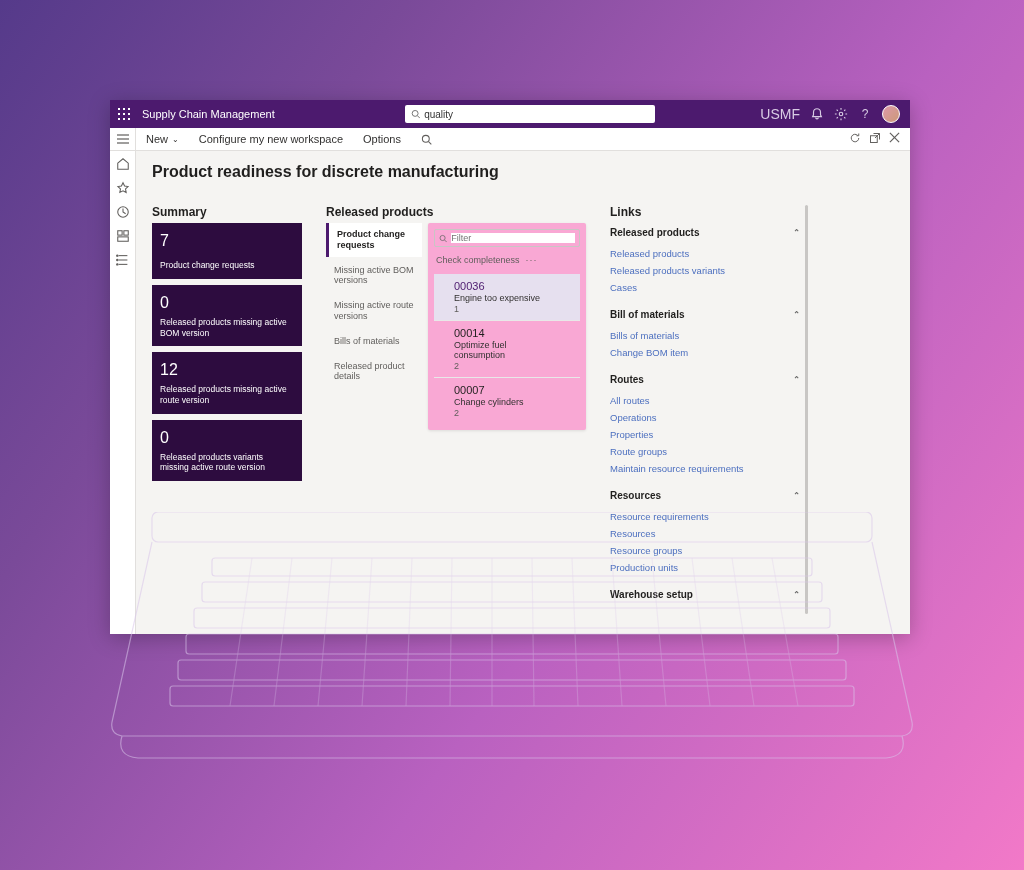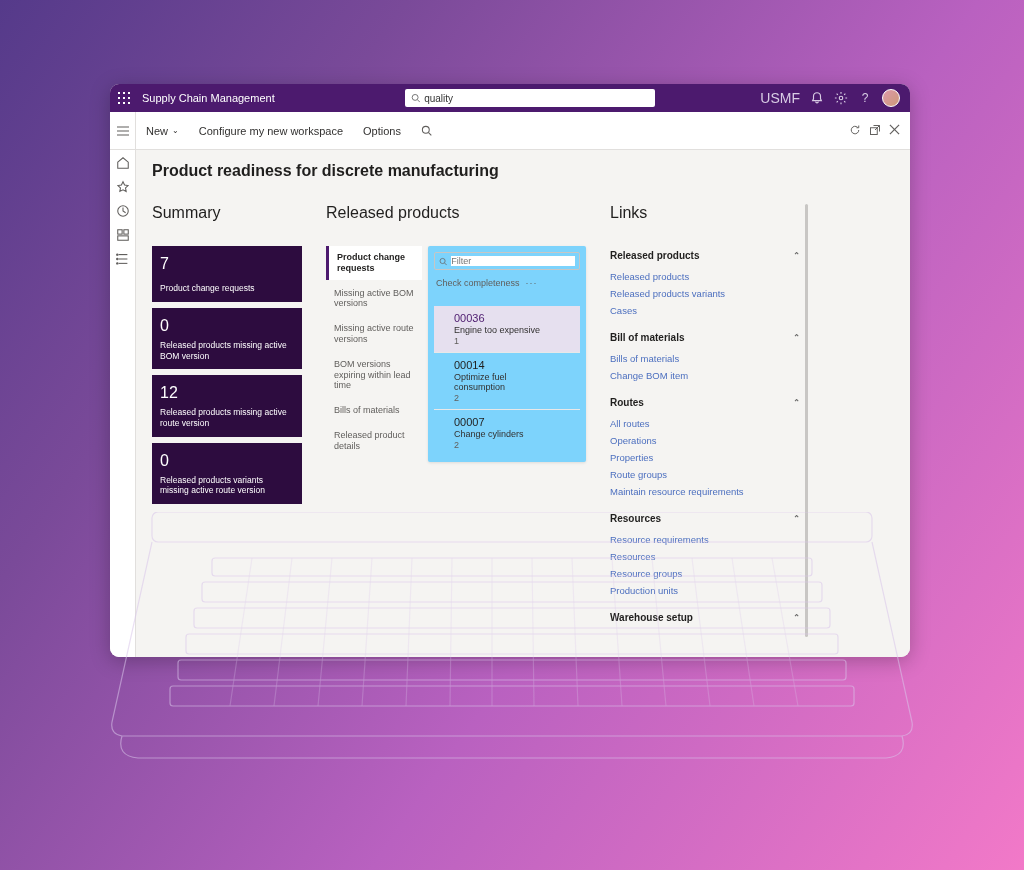--- a/index.html
+++ b/index.html
@@ -1,59 +1,59 @@
 <!DOCTYPE html>
 <html><head>
 <meta charset="utf-8">
 <style>
   *{box-sizing:border-box;margin:0;padding:0;font-family:"Segoe UI",Arial,sans-serif}
   body{width:1024px;height:870px;background:linear-gradient(125deg,#553a8a 0%,#7a4a99 25%,#b961c0 60%,#f279c8 100%);overflow:hidden;position:relative}
-  .stage{position:absolute;left:110px;top:84px;width:800px;background:#f5f4f2;border-radius:9px;box-shadow:0 4px 20px rgba(0,0,0,.25);overflow:hidden}
+  .stage{position:absolute;left:110px;top:100px;width:800px;background:#f5f4f2;border-radius:0;box-shadow:0 4px 20px rgba(0,0,0,.25);overflow:hidden}
   .topbar{height:28px;background:#4c1a6e;display:flex;align-items:center;color:#fff;font-size:11px}
   .waffle{width:28px;display:flex;align-items:center;justify-content:center}
   .waffle svg{width:12px;height:12px}
   .brand{padding-left:4px;white-space:nowrap}
   .searchbox{margin-left:130px;display:flex;align-items:center;background:#fff;height:18px;border-radius:2px;width:250px;padding:0 6px;color:#666}
   .searchbox svg{width:10px;height:10px;stroke:#666;margin-right:4px}
   .searchbox input{border:none;outline:none;font-size:10px;width:100%;color:#333}
   .topright{margin-left:auto;display:flex;align-items:center;gap:10px;padding-right:10px;color:#d8cce4}
   .topright .ico{width:14px;height:14px;display:flex;align-items:center;justify-content:center}
   .avatar{width:18px;height:18px;border-radius:50%;background:linear-gradient(135deg,#d9a,#c97);border:1px solid #fff}
-  .cmdbar{height:38px;border-bottom:1px solid #e1dfdd;display:flex;align-items:center;font-size:11px;color:#323130;background:#fff}
+  .cmdbar{height:23px;border-bottom:1px solid #e1dfdd;display:flex;align-items:center;font-size:11px;color:#323130;background:#fff}
   .cmdbar .leftnav{width:26px;border-right:1px solid #e1dfdd;height:100%;display:flex;align-items:center;justify-content:center}
   .cmd{padding:0 10px;display:flex;align-items:center;gap:4px;cursor:default}
   .cmdright{margin-left:auto;display:flex;gap:8px;padding-right:10px;color:#666}
   .body{display:flex}
   .railcol{width:26px;border-right:1px solid #e1dfdd;background:#fff;display:flex;flex-direction:column;align-items:center;padding-top:6px;gap:10px;color:#666}
   .railcol .ico{width:14px;height:14px}
   .main{flex:1;background:#f5f4f2;padding:12px 16px 20px 16px}
   h1.page{font-size:16px;font-weight:600;color:#201f1e;margin-bottom:24px}
   .cols{display:flex;gap:24px}
   .col-summary{width:150px}
   .col-released{width:260px}
   .col-links{width:190px}
-  .sechead{font-size:16px;font-weight:400;color:#201f1e;margin-bottom:24px}
+  .sechead{font-size:12px;font-weight:700;color:#201f1e;margin-bottom:4px}
   .tilewrap{display:flex;flex-direction:column;gap:6px}
   .tilerow{display:flex;gap:6px}
   .tile{background:#2d0c3f;color:#fff;padding:8px;font-size:9px;line-height:1.25;display:flex;flex-direction:column;justify-content:space-between;flex:1}
   .tile.sel{outline:2px solid #fff;outline-offset:-4px;background:#4c1a6e}
   .tile .num{font-size:16px;font-weight:400}
   .tile .lbl{font-size:8.5px;margin-top:4px}
   .tile.tall{height:56px}
   .tile.big{height:56px}
   .cubeico{width:22px;height:22px}
   .filterlist{display:flex;gap:6px}
   .filternav{width:96px;display:flex;flex-direction:column;gap:2px}
   .filternav .fitem{font-size:9px;color:#605e5c;padding:6px 4px 6px 8px;line-height:1.2;cursor:default}
   .filternav .fitem.active{border-left:3px solid #4c1a6e;background:#fff;color:#201f1e;font-weight:600}
-  .cardcol{flex:1;background:#7dd3fc;box-shadow:0 1px 3px rgba(0,0,0,.1);padding:6px;border-radius:2px}
+  .cardcol{flex:1;background:#f9a8d4;box-shadow:0 1px 3px rgba(0,0,0,.1);padding:6px;border-radius:2px}
   .filterbar{display:flex;align-items:center;gap:4px;border:1px solid #c8c6c4;height:18px;padding:0 4px;border-radius:2px;margin-bottom:6px}
   .filterbar svg{width:9px;height:9px;stroke:#666}
   .filterbar input{border:none;outline:none;font-size:9px;width:100%}
-  .chkrow{font-size:9px;color:#605e5c;padding:2px 0 18px 2px;display:flex;align-items:flex-end;gap:6px}
+  .chkrow{font-size:9px;color:#605e5c;padding:2px 0 9px 2px;display:flex;align-items:flex-end;gap:6px}
   .dots{letter-spacing:1px}
   .reqitem{border-top:1px solid #e8e8e8;padding:6px 20px}
   .reqitem:first-of-type{border-top:none}
   .reqitem.sel{background:#e6e0ef}
   .reqid{font-size:11px;color:#4c1a6e;margin-bottom:1px}
   .reqitem .reqid.black{color:#201f1e}
   .reqtitle{font-size:9px;color:#323130}
   .reqcount{font-size:9px;color:#605e5c;margin-top:1px}
   .linksection{margin-bottom:10px}
   .linkhead{display:flex;justify-content:space-between;align-items:center;font-size:10px;font-weight:600;color:#201f1e;padding:4px 0;border-bottom:0}
@@ -208,21 +208,20 @@
             </div>
         </div>
 
         <div class="col-released">
           <div class="sechead">Released products</div>
           <div class="filterlist">
             <div class="filternav" id="filternav">
                 <div class="fitem active">Product change requests</div>
                 <div class="fitem">Missing active BOM versions</div>
                 <div class="fitem">Missing active route versions</div>
-                <div class="fitem">BOM versions expiring within lead time</div>
                 <div class="fitem">Bills of materials</div>
                 <div class="fitem">Released product details</div>
               </div>
             <div class="cardcol">
               <div class="filterbar">
                 <svg viewBox="0 0 16 16" fill="none" stroke-width="1.5">
                     <circle cx="7" cy="7" r="5"></circle>
                     <line x1="11" y1="11" x2="15" y2="15"></line>
                   </svg>
                 <input placeholder="Filter" style="">

